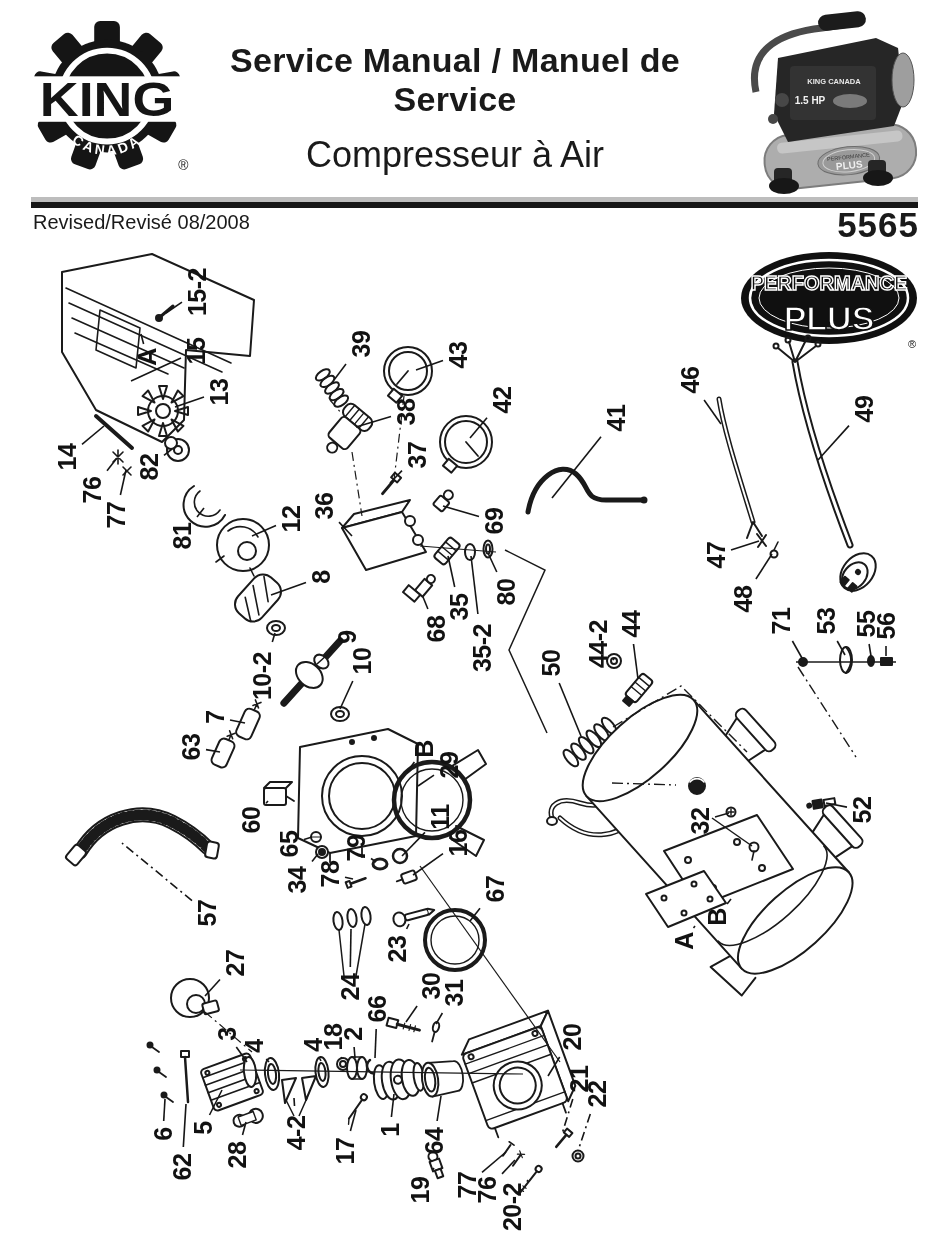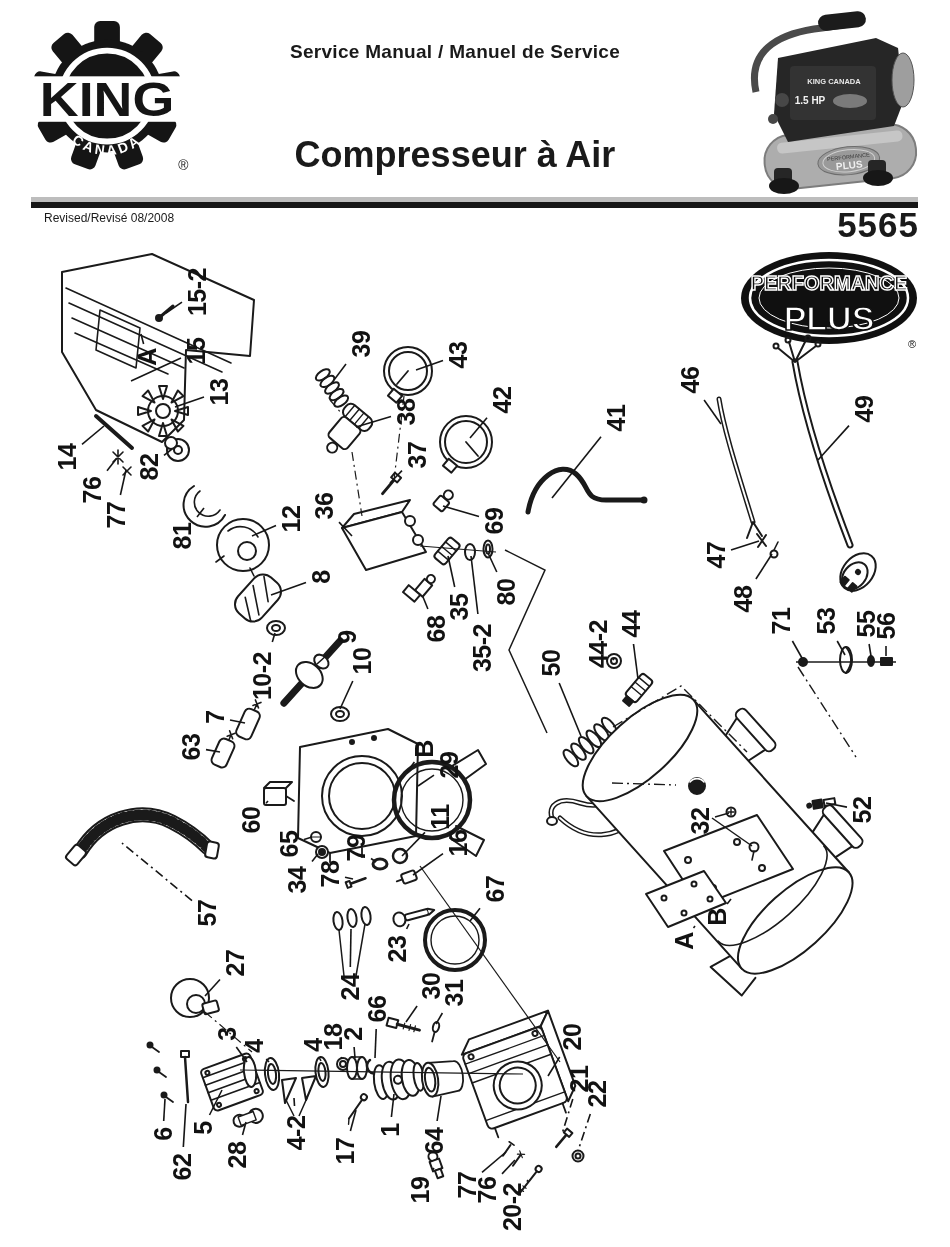--- a/index.html
+++ b/index.html
@@ -1,27 +1,27 @@
 <!DOCTYPE html>
 <html><head>
 <meta charset="utf-8">
 <title>Service Manual 8449</title>
 <style>
   html,body{margin:0;padding:0;background:#fff;}
   .page{position:relative;width:950px;height:1247px;background:#ffffff;
         font-family:"Liberation Sans",sans-serif;color:#1a1a1a;overflow:hidden;}
   .hdr-title{position:absolute;left:190px;top:41px;width:530px;text-align:center;
-             font-weight:bold;font-size:19px;letter-spacing:.3px;}
+             font-weight:bold;font-size:34px;letter-spacing:.3px;}
   .hdr-prod-en{position:absolute;left:190px;top:92px;width:530px;text-align:center;
              font-weight:bold;font-size:36px;}
   .hdr-prod-fr{position:absolute;left:190px;top:134px;width:530px;text-align:center;
-             font-weight:bold;font-size:36px;}
+             font-weight:normal;font-size:36px;}
   .rule-gray{position:absolute;left:31px;top:197px;width:887px;height:5px;background:#bdbdbd;}
   .rule-black{position:absolute;left:31px;top:202px;width:887px;height:6px;background:#161616;}
-  .meta-revised{position:absolute;left:44px;top:211px;font-size:12px;}
+  .meta-revised{position:absolute;left:33px;top:211px;font-size:20px;}
   .meta-model{position:absolute;right:31px;top:205px;font-size:35px;font-weight:bold;letter-spacing:1px;}
   .logo-king{position:absolute;left:28px;top:18px;}
   .photo{position:absolute;left:726px;top:4px;}
   .logo-pplus{position:absolute;left:738px;top:250px;}
   svg.diagram{position:absolute;left:0;top:0;}
   svg.diagram #labels text{font-family:"Liberation Sans",sans-serif;font-weight:bold;
              font-size:25px;fill:#121212;text-anchor:middle;dominant-baseline:central;letter-spacing:-0.5px;}
 </style>
 </head>
 <body>

